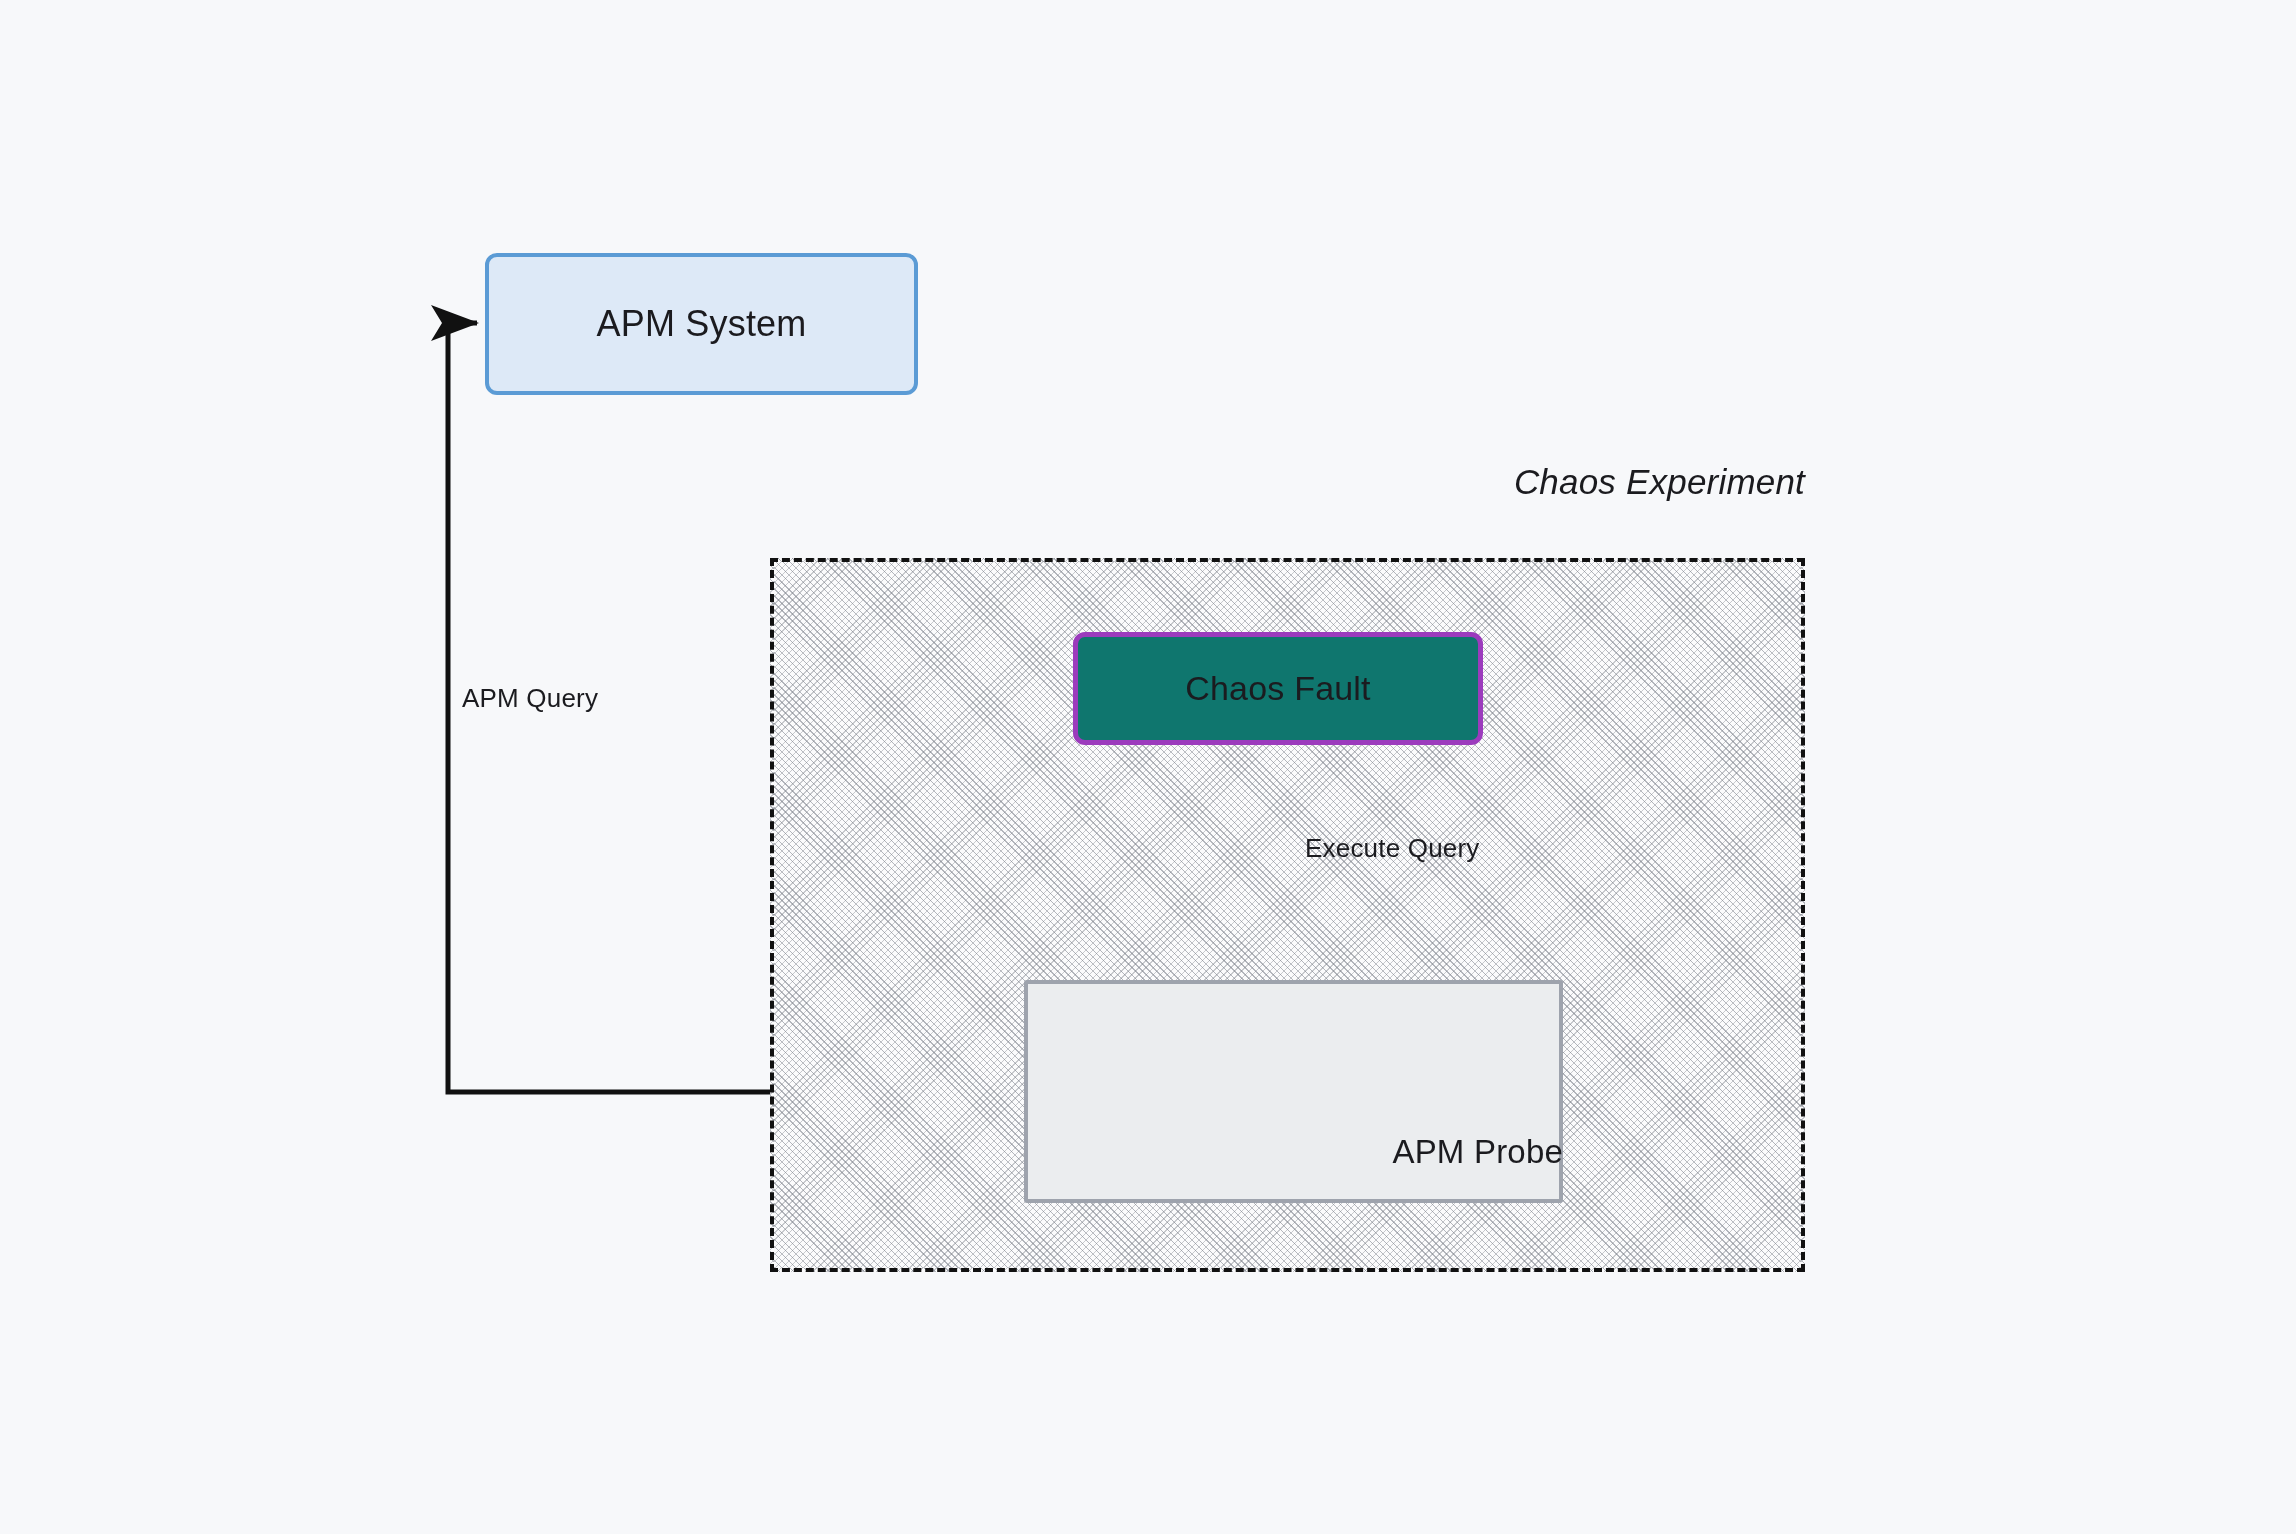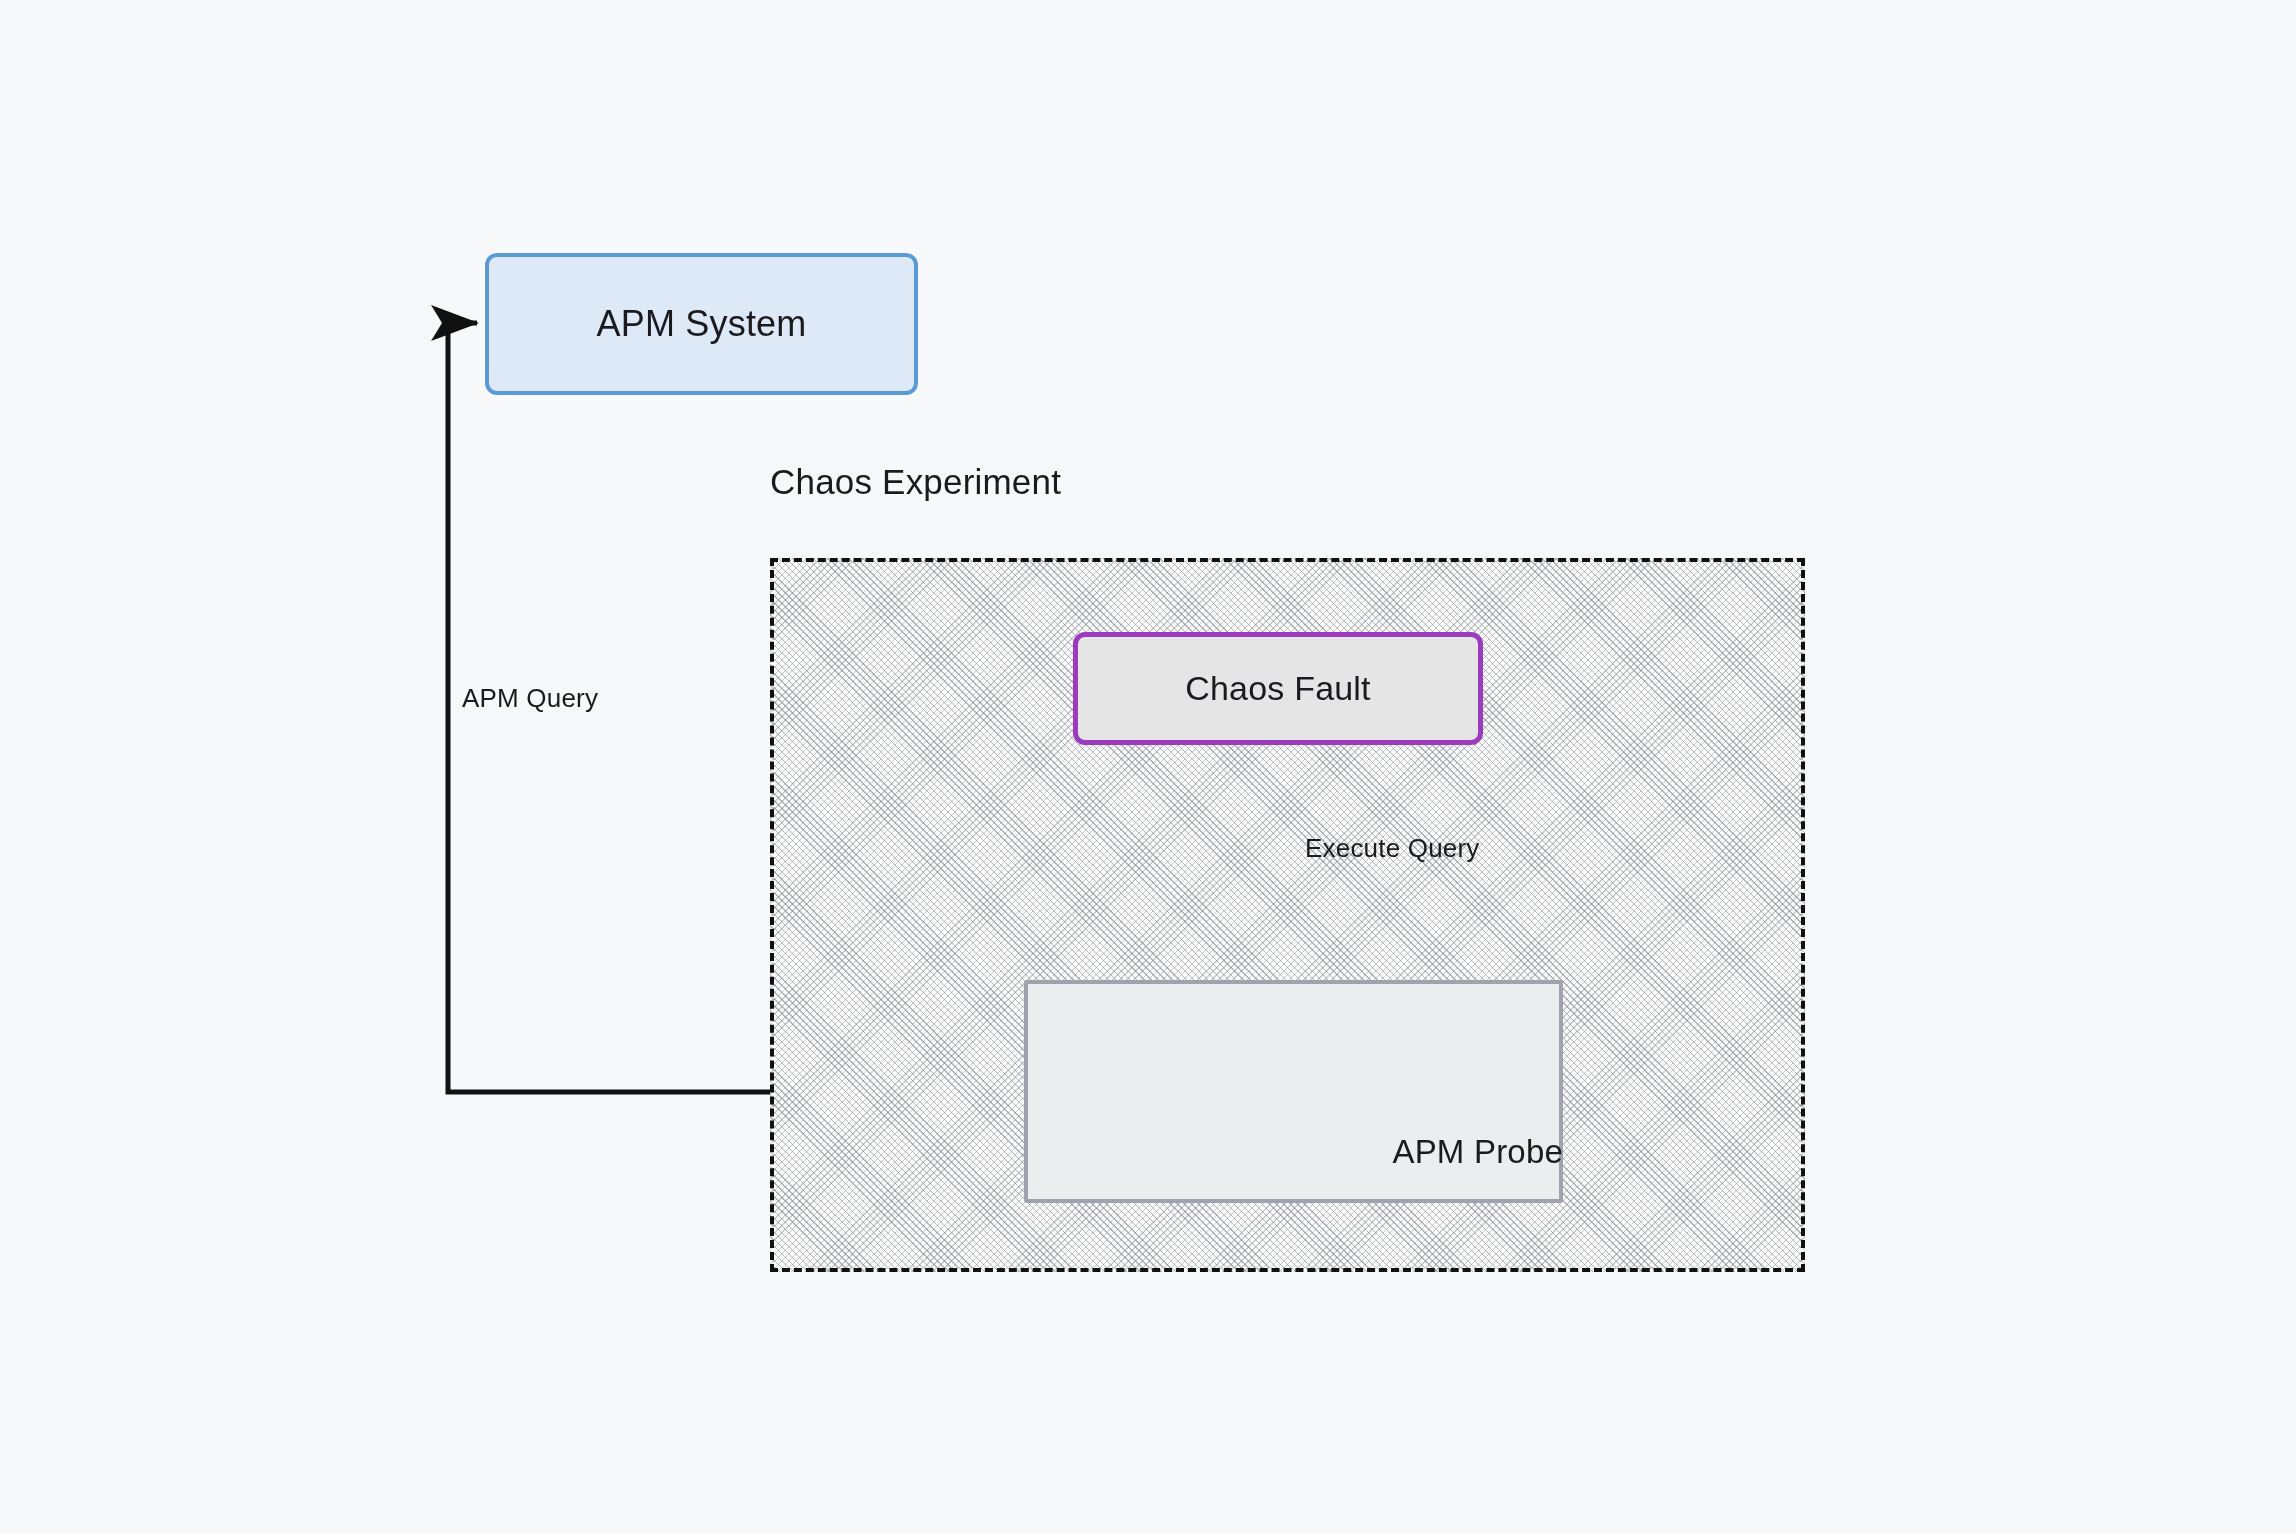--- a/index.html
+++ b/index.html
@@ -43,24 +43,25 @@
     font-size: 36px;
     letter-spacing: 0.2px;
   }
 
   
   #chaos-experiment-title {
     position: absolute;
     left: 770px;
     top: 462px;
     width: 1035px;
-    text-align: left;
+    text-align: right;
     font-size: 35px;
     color: #1b1b1f;
     letter-spacing: 0.2px;
+    font-style: italic;
   }
 
   
   #chaos-experiment-container {
     position: absolute;
     left: 770px;
     top: 558px;
     width: 1035px;
     height: 714px;
     box-sizing: border-box;
@@ -78,21 +79,21 @@
         rgba(255,255,255,0) 1px,
         rgba(255,255,255,0) 5px);
   }
 
   
   #chaos-fault {
     left: 1073px;
     top: 632px;
     width: 410px;
     height: 113px;
-    background: #e5e5e5;
+    background: #0f766e;
     border: 5px solid #9c3bbd;
     border-radius: 12px;
     font-size: 34px;
     letter-spacing: 0.2px;
   }
 
   
   #apm-probe {
     left: 1024px;
     top: 980px;

